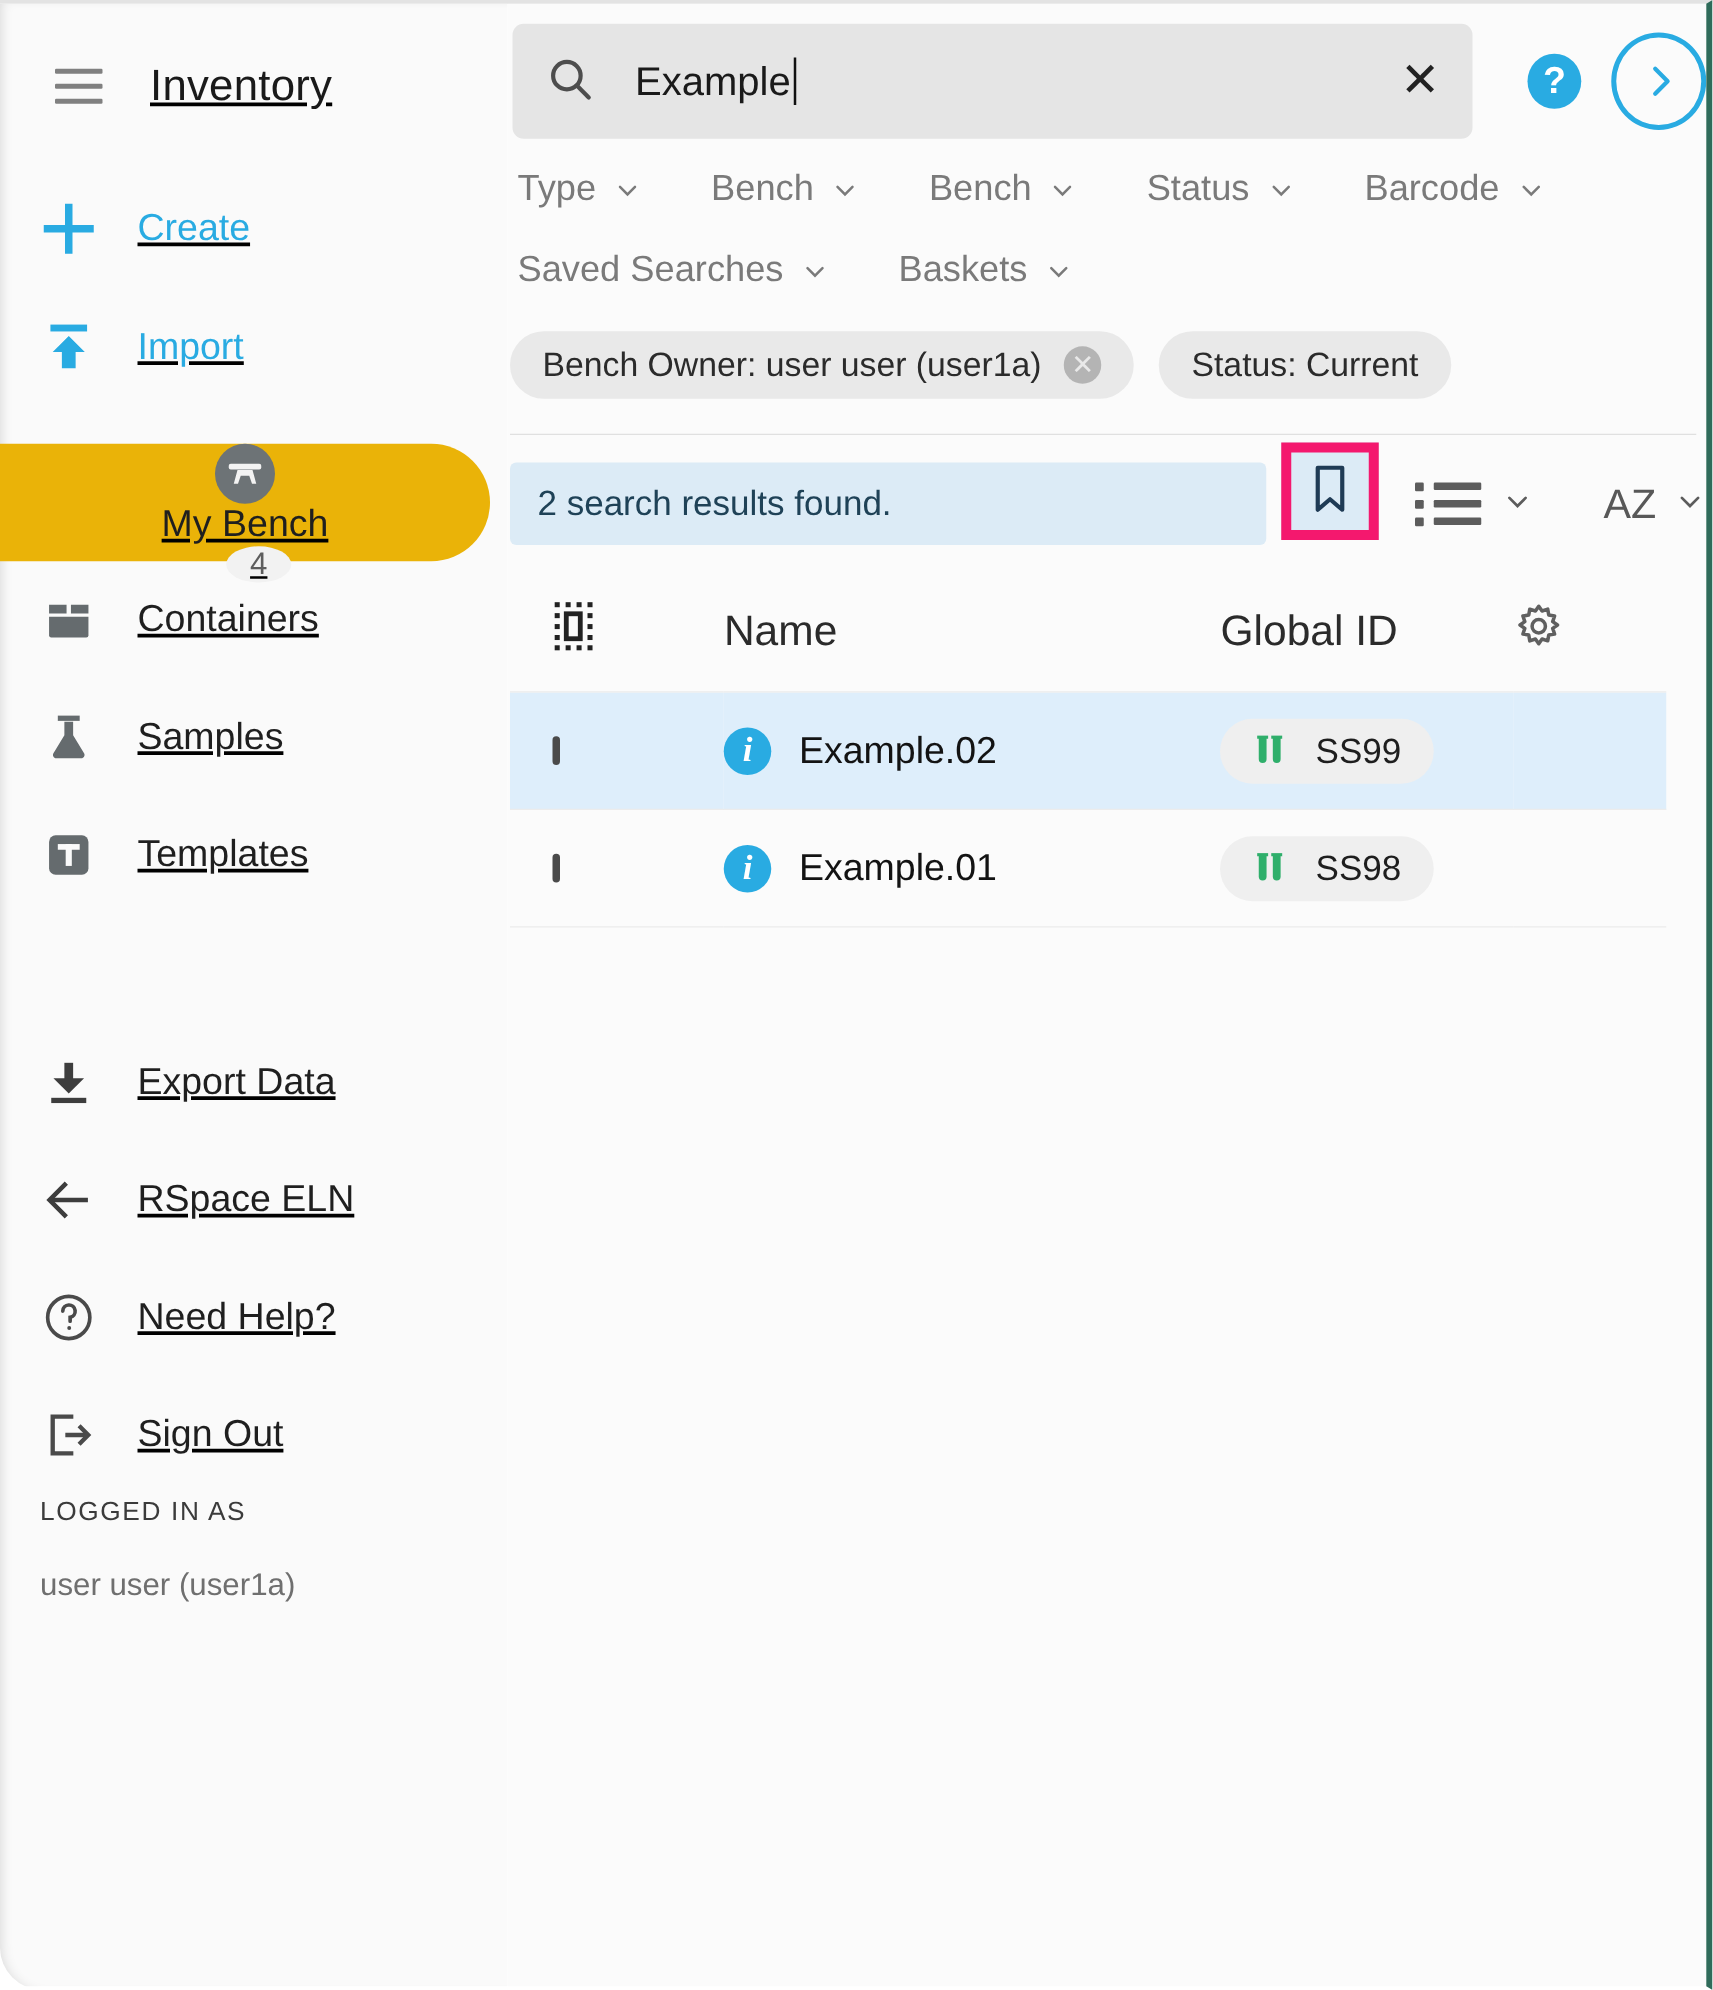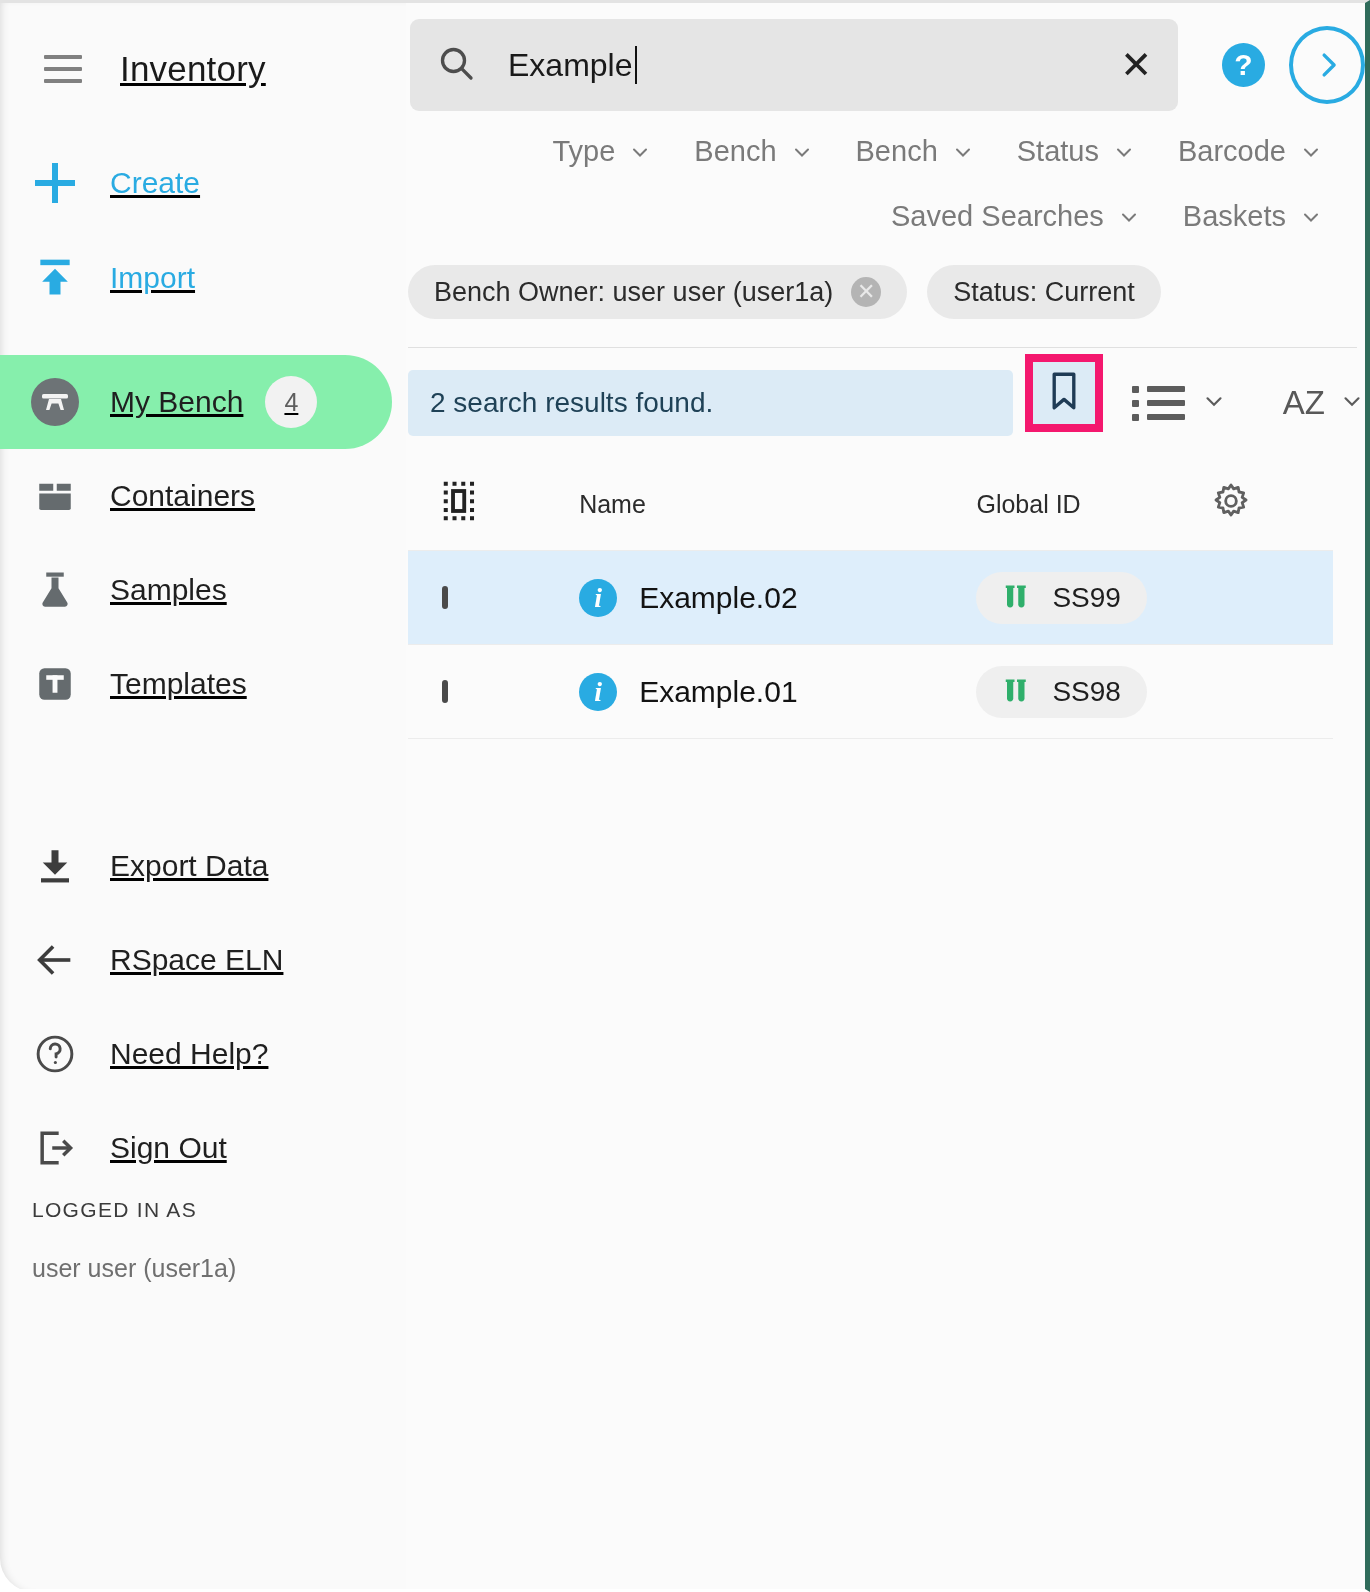--- a/index.html
+++ b/index.html
@@ -39,23 +39,24 @@
   .plus-ico { position: relative; width: 40px; height: 40px; }
   .plus-ico::before, .plus-ico::after { content: ""; position: absolute; background: #29abe2; }
   .plus-ico::before { left: 17px; top: 0; width: 6px; height: 40px; }
   .plus-ico::after { top: 17px; left: 0; height: 6px; width: 40px; }
 
   .nav-list { margin-top: 30px; }
   .nav-item { display: flex; align-items: center; height: 94px; cursor: pointer; position: relative; }
   .nav-item .ico { width: 110px; display: flex; justify-content: center; align-items: center; }
   .nav-item .lbl { font-size: 30px; color: #1f1f1f; }
   .nav-item.active {
-    background: #86efac;
+    background: #eab308;
     border-top-right-radius: 47px; border-bottom-right-radius: 47px;
     width: 392px;
+    flex-direction: column;
   }
   .badge {
     width: 52px; height: 52px; border-radius: 50%;
     background: #f2f2f2; color: #5e5e5e;
     display: flex; align-items: center; justify-content: center;
     font-size: 25px; margin-left: 22px;
   }
   .bench-circle {
     width: 48px; height: 48px; border-radius: 50%; background: #6d7376;
     display: flex; align-items: center; justify-content: center;
@@ -82,21 +83,21 @@
     width: 44px; height: 44px; border-radius: 50%; background: #29abe2; color: #fff;
     display: flex; align-items: center; justify-content: center;
     font-size: 30px; font-weight: bold; margin-left: 44px; cursor: pointer;
   }
   .arrow-btn {
     width: 78px; height: 78px; border-radius: 50%; border: 4px solid #29abe2;
     display: flex; align-items: center; justify-content: center; margin-left: 24px; cursor: pointer;
   }
 
   .filters { padding: 24px 0 0 8px; }
-  .filter-line { display: flex; align-items: center; gap: 0; justify-content: flex-end; }
+  .filter-line { display: flex; align-items: center; gap: 13px; }
   .filter-line.second { margin-top: 32px; }
   .filter { display: flex; align-items: center; font-size: 29px; color: #7a7a7a;
     cursor: pointer; margin-right: 42px; }
   .filter .chev { margin-left: 13px; display: inline-flex; }
 
   .chips { display: flex; align-items: center; gap: 20px; padding: 32px 0 0 2px; }
   .chip {
     height: 54px; border-radius: 27px; background: #e9e9e9; color: #2b2b2b;
     display: flex; align-items: center; padding: 0 26px; font-size: 27px;
   }
@@ -122,21 +123,21 @@
   }
   .view-ctrl { display: flex; align-items: center; margin-left: 119px; cursor: pointer; }
   .list-ico { display: flex; flex-direction: column; gap: 7px; }
   .list-ico .ln { display: flex; align-items: center; gap: 8px; }
   .list-ico .dt { width: 7px; height: 7px; background: #5c5c5c; border-radius: 1px; }
   .list-ico .br { width: 38px; height: 6px; background: #5c5c5c; border-radius: 1px; }
   .az-ctrl { display: flex; align-items: center; margin-left: 56px; cursor: pointer;
     font-size: 33px; color: #585858; }
 
   table.results { width: 925px; border-collapse: collapse; margin-top: 30px; margin-left: 2px; }
-  table.results th { text-align: left; font-weight: normal; font-size: 25px; color: #2b2b2b;
+  table.results th { text-align: left; font-weight: normal; font-size: 34px; color: #2b2b2b;
     padding: 14px 0 22px 0; }
   .th-sel { width: 168px; padding-left: 34px !important; }
   .th-name { width: 390px; }
   .th-gid { width: 230px; }
   .th-gear { width: 120px; }
   table.results td { padding: 0; }
   tr.row { height: 94px; border-top: 1px solid #ececec; border-bottom: 1px solid #ececec; }
   tr.row.selected { background: #deeefb; }
   tr.row td.c-sel { padding-left: 34px; }
   .cbox { width: 38px; height: 38px; border: 3px solid #4a4a4a; border-radius: 3px; cursor: pointer; }

